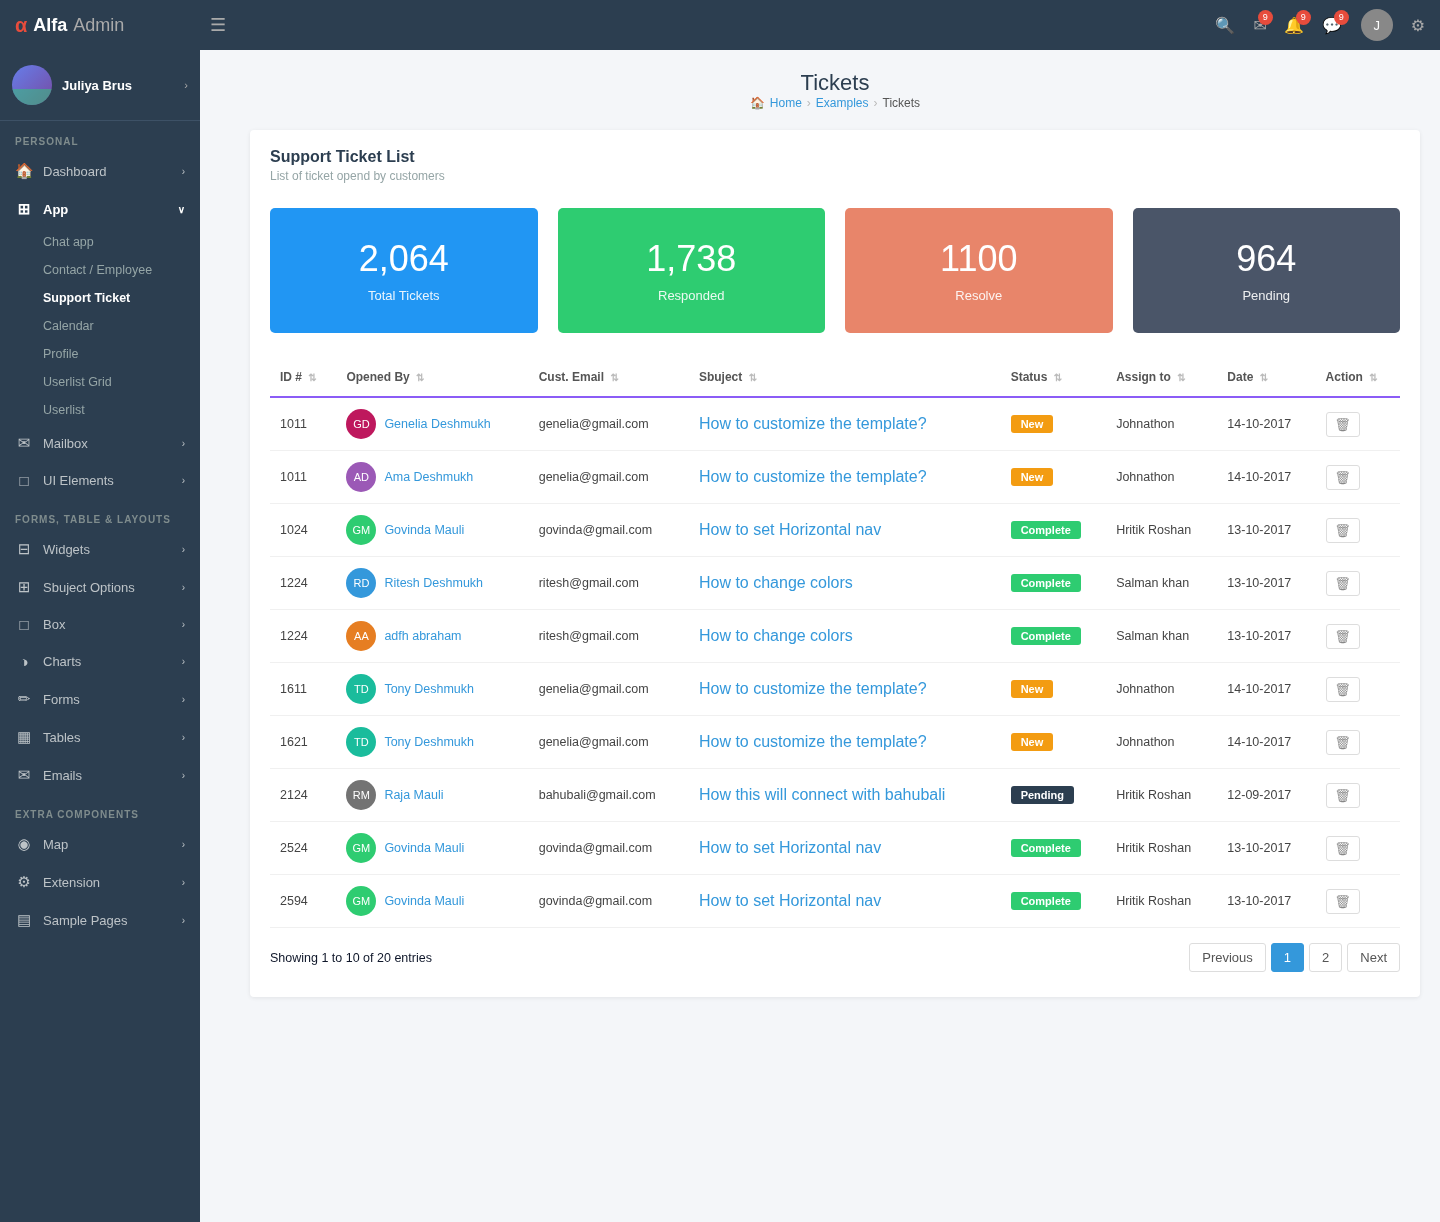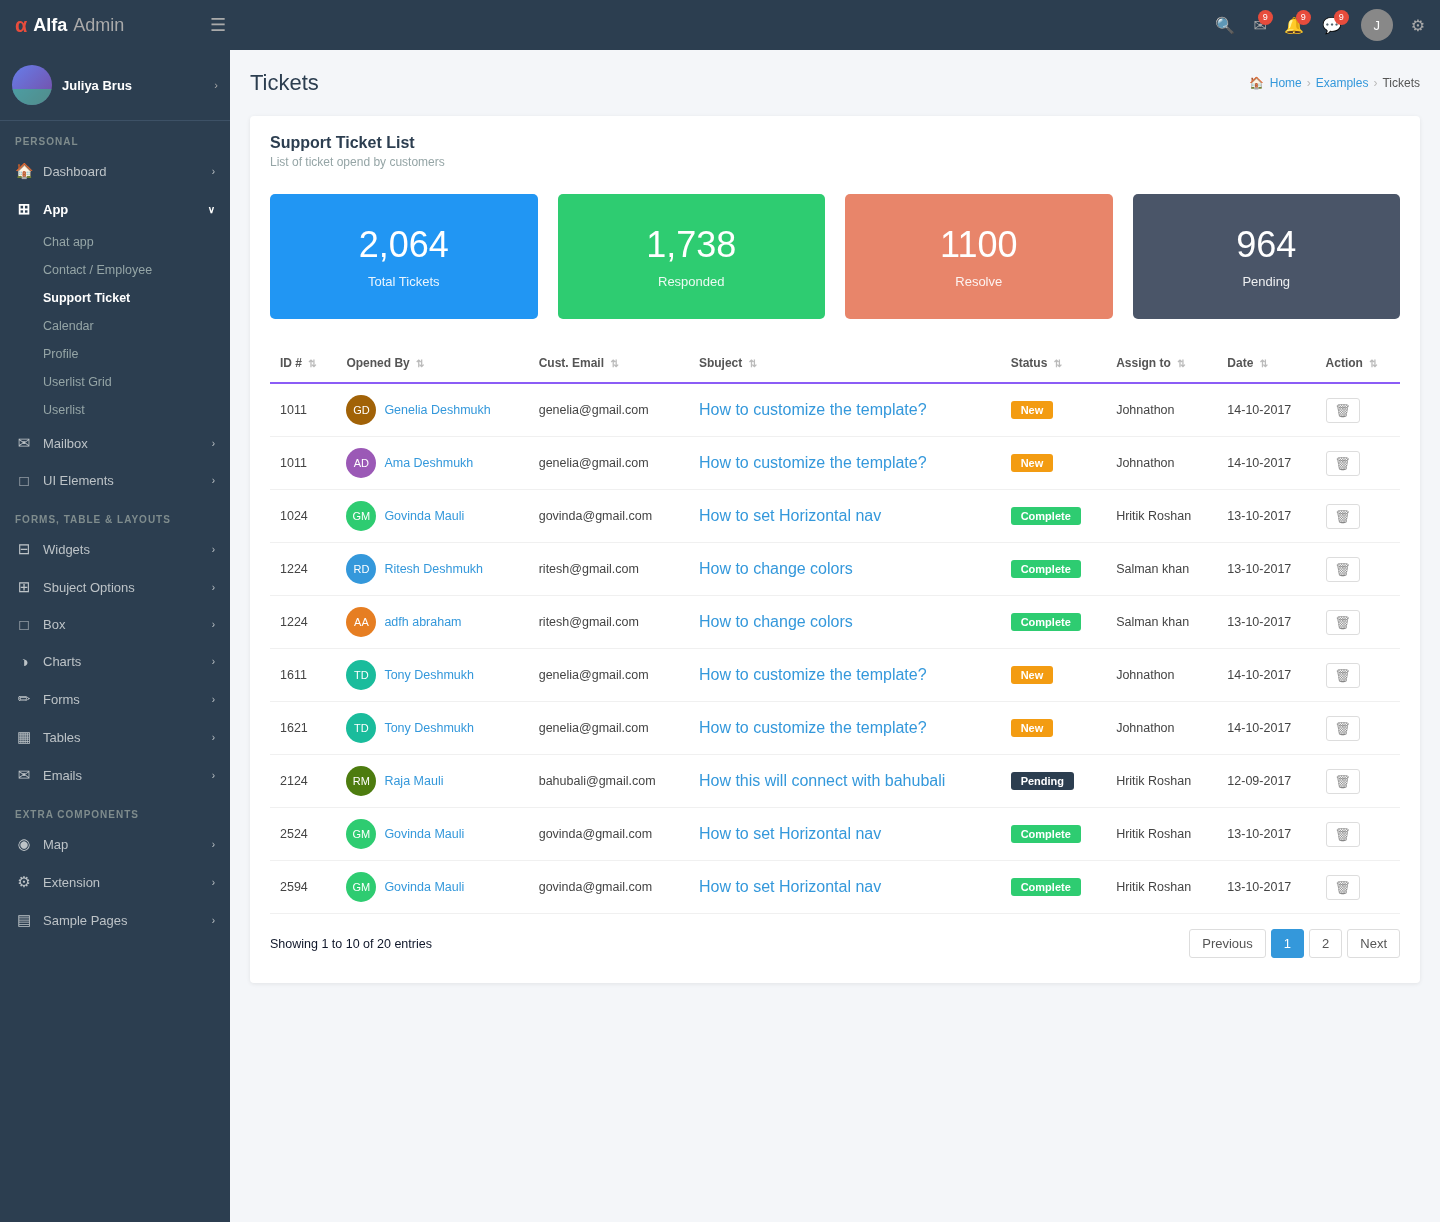--- a/index.html
+++ b/index.html
@@ -15,21 +15,21 @@
     .topbar-icon.notif .badge { background: #e74c3c; }
     .topbar-icon.bell .badge { background: #e74c3c; }
     .topbar-icon.msg .badge { background: #e74c3c; }
     .topbar-avatar { width: 32px; height: 32px; border-radius: 50%; background: #888; overflow: hidden; cursor: pointer; display: flex; align-items: center; justify-content: center; color: white; font-size: 13px; }
     .topbar-settings { color: #aaa; cursor: pointer; font-size: 16px; }
 
     
     .layout { display: flex; margin-top: 50px; min-height: calc(100vh - 50px); }
 
     
-    .sidebar { width: 230px; background: #2c3e50; min-height: calc(100vh - 50px); flex-shrink: 0; position: fixed; top: 50px; bottom: 0; overflow-y: auto; }
+    .sidebar { width: 200px; background: #2c3e50; min-height: calc(100vh - 50px); flex-shrink: 0; position: fixed; top: 50px; bottom: 0; overflow-y: auto; }
     .sidebar-user { padding: 15px 12px; display: flex; align-items: center; gap: 10px; border-bottom: 1px solid #3d5166; }
     .sidebar-user-avatar { width: 40px; height: 40px; border-radius: 50%; background: linear-gradient(135deg, #667eea, #764ba2); overflow: hidden; position: relative; }
     .sidebar-user-avatar::after { content: ''; position: absolute; bottom: 0; left: 0; right: 0; height: 40%; background: #2ecc71; opacity: 0.5; }
     .sidebar-user-name { color: white; font-size: 13px; font-weight: 600; }
     .sidebar-chevron { color: #aaa; margin-left: auto; font-size: 11px; cursor: pointer; }
 
     .sidebar-section-title { padding: 15px 15px 5px; color: #7f8c8d; font-size: 10px; font-weight: 700; letter-spacing: 1px; text-transform: uppercase; }
 
     .sidebar-item { display: flex; align-items: center; gap: 10px; padding: 10px 15px; color: #bdc3c7; cursor: pointer; text-decoration: none; font-size: 13px; transition: background 0.2s; }
     .sidebar-item.active { color: white; font-weight: 600; }
@@ -37,21 +37,21 @@
     .sidebar-item .chevron { margin-left: auto; font-size: 10px; }
 
     .sidebar-sub { padding-left: 43px; }
     .sidebar-sub-item { display: block; padding: 7px 15px 7px 0; color: #95a5a6; cursor: pointer; font-size: 12.5px; text-decoration: none; }
     .sidebar-sub-item.active { color: white; font-weight: 700; }
 
     
     .main { margin-left: 230px; flex: 1; padding: 20px; }
 
     
-    .page-header { display: flex; align-items: center; justify-content: space-between; margin-bottom: 20px; }
+    .page-header { display: flex; align-items: center; justify-content: space-between; margin-bottom: 20px; flex-direction: column; }
     .page-title { font-size: 22px; font-weight: 400; color: #2c3e50; }
     .breadcrumb { font-size: 12px; color: #7f8c8d; display: flex; align-items: center; gap: 5px; }
     .breadcrumb a { color: #3498db; text-decoration: none; }
     .breadcrumb .sep { color: #bbb; }
     .breadcrumb .current { color: #555; }
 
     
     .card { background: white; border-radius: 4px; box-shadow: 0 1px 4px rgba(0,0,0,0.08); margin-bottom: 20px; }
     .card-header { padding: 18px 20px 10px; }
     .card-header-title { font-size: 16px; font-weight: 600; color: #2c3e50; }
@@ -281,21 +281,21 @@
               <th>Assign to <span class="sort-icon">⇅</span></th>
               <th>Date <span class="sort-icon">⇅</span></th>
               <th>Action <span class="sort-icon">⇅</span></th>
             </tr>
           </thead>
           <tbody id="ticket-tbody">
           <tr>
       <td>1011</td>
       <td>
         <div class="opened-by">
-          <div class="opened-by-avatar" style="background:#a16207; color:white; font-size:11px;">GD</div>
+          <div class="opened-by-avatar" style="background:#be185d; color:white; font-size:11px;">GD</div>
           <a href="#" class="opened-by-name">Genelia Deshmukh</a>
         </div>
       </td>
       <td>genelia@gmail.com</td>
       <td><a href="#" class="subject-link">How to customize the template?</a></td>
       <td><span class="status-badge new">New</span></td>
       <td>Johnathon</td>
       <td>14-10-2017</td>
       <td><button class="action-btn">🗑</button></td>
     </tr>
@@ -386,21 +386,21 @@
       <td><a href="#" class="subject-link">How to customize the template?</a></td>
       <td><span class="status-badge new">New</span></td>
       <td>Johnathon</td>
       <td>14-10-2017</td>
       <td><button class="action-btn">🗑</button></td>
     </tr>
               <tr>
       <td>2124</td>
       <td>
         <div class="opened-by">
-          <div class="opened-by-avatar" style="background:#4d7c0f; color:white; font-size:11px;">RM</div>
+          <div class="opened-by-avatar" style="background:#737373; color:white; font-size:11px;">RM</div>
           <a href="#" class="opened-by-name">Raja Mauli</a>
         </div>
       </td>
       <td>bahubali@gmail.com</td>
       <td><a href="#" class="subject-link">How this will connect with bahubali</a></td>
       <td><span class="status-badge pending">Pending</span></td>
       <td>Hritik Roshan</td>
       <td>12-09-2017</td>
       <td><button class="action-btn">🗑</button></td>
     </tr>

